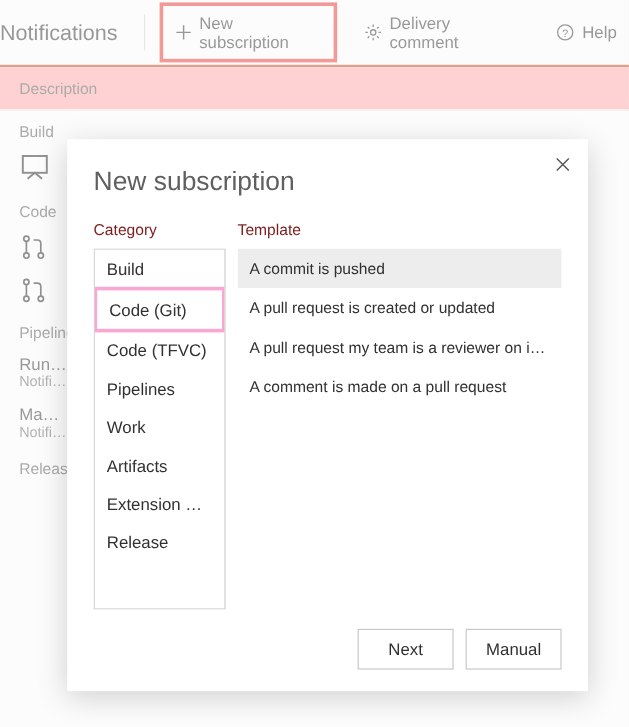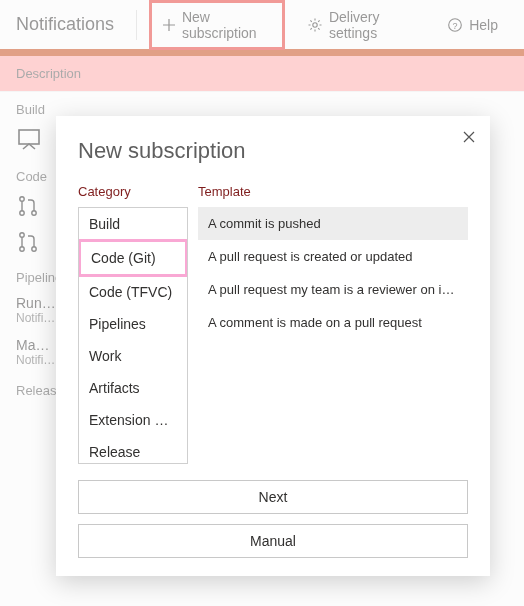--- a/index.html
+++ b/index.html
@@ -11,23 +11,23 @@
     background: #f8f8f8;
     width: 524px;
     height: 606px;
     overflow: hidden;
     position: relative;
   }
   .toolbar {
     display: flex;
     align-items: center;
     height: 56px;
-    padding: 0 16px;
+    padding: 0 0;
     background: #f8f8f8;
-    border-bottom: 7px solid #c2410c;
+    border-bottom: 2px solid #c2410c;
     gap: 12px;
   }
   .toolbar-title {
     font-size: 18px;
     font-weight: 400;
     color: #323130;
     margin-right: 10px;
   }
   .divider {
     width: 1px;
@@ -155,21 +155,20 @@
     text-overflow: ellipsis;
   }
   .tmpl-list li.selected {
     background: #ededed;
   }
   .dialog-buttons {
     display: flex;
     justify-content: flex-end;
     gap: 10px;
     margin-top: 16px;
-    flex-direction: column;
   }
   .btn {
     min-width: 80px;
     padding: 8px 16px;
     border: 1px solid #c8c8c8;
     background: #fff;
     cursor: pointer;
     font-size: 14px;
     text-align: center;
   }
@@ -185,21 +184,21 @@
     <svg class="icon-svg" width="14" height="14" viewBox="0 0 14 14">
         <path d="M7 1v12M1 7h12" stroke="#323130" stroke-width="1.2" fill="none"></path>
       </svg>
     <span>New subscription</span>
   </div>
   <div class="toolbar-btn">
     <svg class="icon-svg" width="16" height="16" viewBox="0 0 16 16">
         <circle cx="8" cy="8" r="2.2" fill="none" stroke="#323130" stroke-width="1.1"></circle>
         <path d="M8 1.5v2M8 12.5v2M1.5 8h2M12.5 8h2M3.4 3.4l1.4 1.4M11.2 11.2l1.4 1.4M3.4 12.6l1.4-1.4M11.2 4.8l1.4-1.4" stroke="#323130" stroke-width="1.1"></path>
       </svg>
-    <span>Delivery settings</span>
+    <span>Delivery comment</span>
   </div>
   <div class="toolbar-btn">
     <svg class="icon-svg" width="16" height="16" viewBox="0 0 16 16">
         <circle cx="8" cy="8" r="6.3" fill="none" stroke="#323130" stroke-width="1.1"></circle>
         <text x="8" y="11.5" text-anchor="middle" font-size="9" fill="#323130">?</text>
       </svg>
     <span>Help</span>
   </div>
 </div>
 

